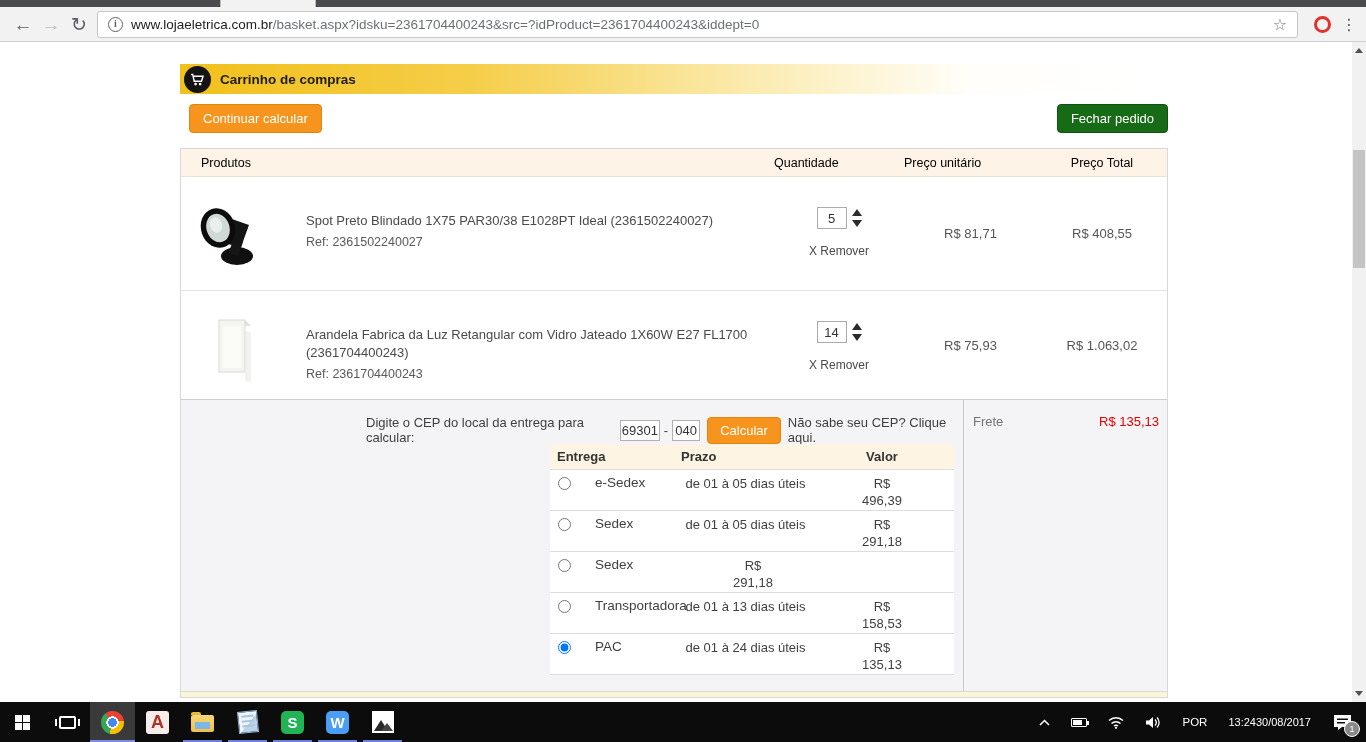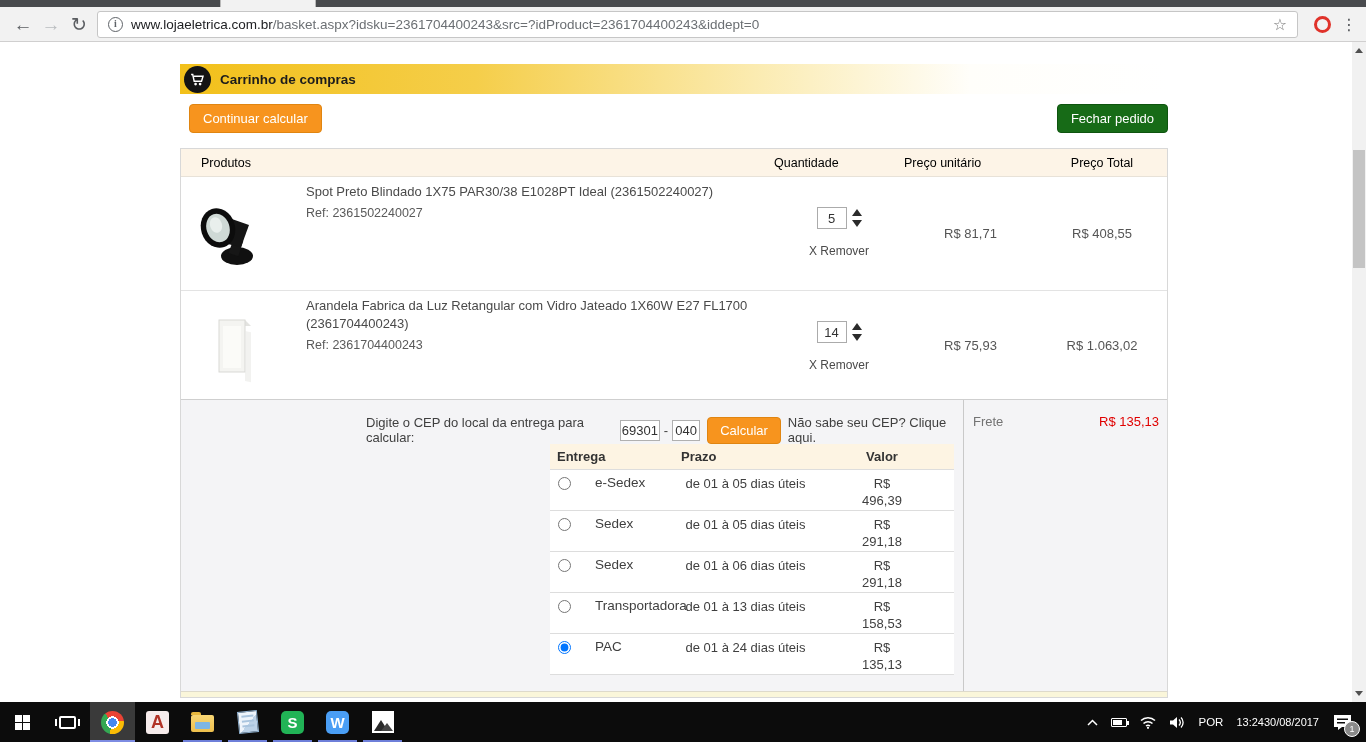--- a/index.html
+++ b/index.html
@@ -49,21 +49,21 @@
   .c-prod { flex:1; padding-left:20px; }
   .c-qty { width:130px; text-align:left; }
   .c-unit { width:133px; }
   .c-total { width:130px; text-align:center; }
 
   .prow { display:flex; }
   .prow + .prow { border-top:1px solid #e3e3e3; }
   .prow-1 { height:113px; }
   .prow-2 { height:109px; }
   .p-img { width:125px; display:flex; align-items:center; padding-left:12px; }
-  .p-info { flex:1; padding-top:6px; max-width:480px; font-size:13px; color:#4a4a4a; line-height:18px; }
+  .p-info { flex:1; padding-top:35px; max-width:480px; font-size:13px; color:#4a4a4a; line-height:18px; }
   .p-ref { margin-top:3px; font-size:12.5px; color:#5a5a5a; }
   .p-qty { width:130px; display:flex; flex-direction:column; align-items:center; padding-top:30px; }
   .qty-box { display:flex; align-items:center; }
   .qty-input { width:30px; height:22px; border:1px solid #ababab; text-align:center; font-size:13px; color:#333; }
   .spinner { display:flex; flex-direction:column; margin-left:5px; gap:4px; cursor:pointer; }
   .tri-up { width:0; height:0; border-left:5px solid transparent; border-right:5px solid transparent; border-bottom:7px solid #2b2b2b; }
   .tri-down { width:0; height:0; border-left:5px solid transparent; border-right:5px solid transparent; border-top:7px solid #2b2b2b; }
   .remove-link { margin-top:15px; font-size:12px; color:#4a4a4a; cursor:pointer; }
   .p-unit,.p-total { width:133px; display:flex; align-items:center; justify-content:center; font-size:13px; color:#555; }
   .p-total { width:130px; }
@@ -133,21 +133,21 @@
   .notepad-icon { width:20px; height:22px; background:linear-gradient(135deg,#eef4fb 55%,#bcd2e8 55%); border:1px solid #8fb0cf; transform:rotate(-6deg); }
   .notepad-icon div { height:2px; background:#a9c4de; margin:3px 3px 0 3px; }
   .s-sq { width:23px; height:23px; border-radius:5px; background:#21b356; color:#fff; font-weight:bold; font-size:15px; text-align:center; line-height:23px; }
   .w-sq { width:23px; height:23px; border-radius:5px; background:#4a9ef5; color:#fff; font-weight:bold; font-size:15px; text-align:center; line-height:23px; }
   .photos-sq { width:22px; height:22px; background:#fff; position:relative; overflow:hidden; }
   .photos-sq .m1 { position:absolute; bottom:2px; left:2px; width:0; height:0;
     border-left:7px solid transparent; border-right:7px solid transparent; border-bottom:11px solid #2a2a2a; }
   .photos-sq .m2 { position:absolute; bottom:2px; left:9px; width:0; height:0;
     border-left:6px solid transparent; border-right:6px solid transparent; border-bottom:8px solid #444; }
 
-  .tb-tray { margin-left:auto; display:flex; align-items:center; color:#fff; padding-right:10px; }
+  .tb-tray { margin-left:auto; display:flex; align-items:center; color:#fff; padding-right:10px;gap:8px; }
   .tray-item { margin-left:13px; display:flex; align-items:center; cursor:pointer; }
   .batt { width:16px; height:9px; border:1px solid #fff; border-radius:1px; position:relative; }
   .batt:before { content:""; position:absolute; right:-3px; top:2px; width:2px; height:4px; background:#fff; }
   .batt:after { content:""; position:absolute; left:1px; top:1px; bottom:1px; width:9px; background:#fff; }
   .tray-text { font-size:11.5px; }
   .clock { text-align:center; font-size:11px; line-height:13px; }
   .ac-wrap { position:relative; margin-left:14px; margin-right:4px; }
   .badge { position:absolute; right:-8px; bottom:-6px; width:16px; height:16px; background:#8a8a8a;
     border:1px solid #fff; border-radius:50%; color:#fff; font-size:9px; text-align:center; line-height:14px; }
 </style>
@@ -293,21 +293,20 @@
               <div class="sr-time">de 01 à 05 dias úteis</div>
               <div class="sr-price">
                   <span>R$ 291,18</span>
                 </div>
             </div>
             <div class="ship-row">
               <div class="sr-radio-cell">
                   <input type="radio" name="ship" class="sr-radio" style="">
                 <span class="sr-name">Sedex</span>
                 </div>
-              <div class="sr-time">de 01 à 06 dias úteis</div>
               <div class="sr-price">
                   <span>R$ 291,18</span>
                 </div>
             </div>
             <div class="ship-row">
               <div class="sr-radio-cell">
                   <input type="radio" name="ship" class="sr-radio" style="">
                 <span class="sr-name">Transportadora</span>
                 </div>
               <div class="sr-time">de 01 à 13 dias úteis</div>

